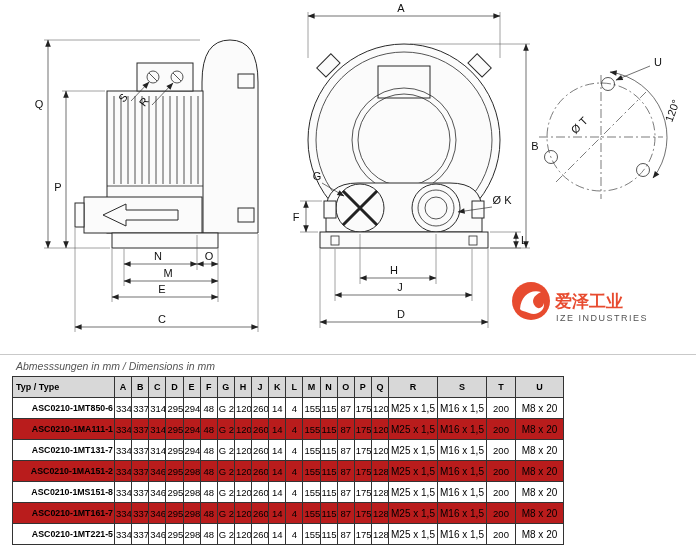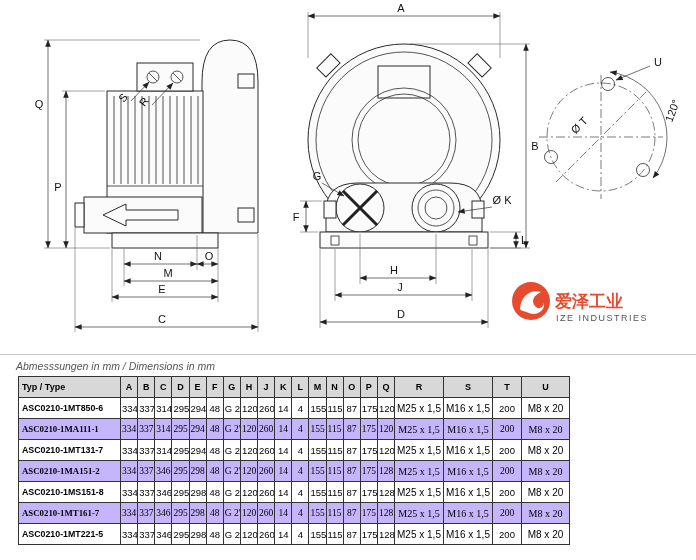--- a/index.html
+++ b/index.html
@@ -9,30 +9,30 @@
   .o{stroke:#2a2a2a;stroke-width:1;fill:#fbfbfb;}
   .t{stroke:#2a2a2a;stroke-width:.8;fill:none;}
   .d{stroke:#333;stroke-width:.7;fill:none;}
   .e{stroke:#555;stroke-width:.55;fill:none;}
   .cl{stroke:#444;stroke-width:.7;fill:none;stroke-dasharray:9 3 2 3;}
   text.lbl{font:11px "Liberation Sans",sans-serif;fill:#111;text-anchor:middle;}
   text.logo-cn{font:bold 17px "DejaVu Sans",sans-serif;fill:#e63c1e;}
   text.logo-en{font:9px "Liberation Sans",sans-serif;fill:#444;letter-spacing:1.5px;}
   .sep{border-top:1px solid #c9c9c9;margin:0 0 0 0;}
   .note{font-style:italic;color:#555;font-size:10.5px;margin:5px 10px 4px 16px;}
-  table{border-collapse:collapse;table-layout:fixed;width:552px;margin:0 18px;font-size:9.5px;}
+  table{border-collapse:collapse;table-layout:fixed;width:552px;margin:0 12px;font-size:9.5px;}
   th,td{border:1px solid #333;padding:1px;text-align:center;height:18px;overflow:hidden;white-space:nowrap;}
   th{background:#d8d8d8;font-weight:bold;font-size:9px;}
   th.col-type{width:97px;text-align:left;padding-left:3px;}
   th.col-wide{width:46px;}
   th.col-u{width:45px;}
   th.col-t{width:26px;}
-  td.type{text-align:left;font-weight:bold;font-size:8.8px;padding-left:3px;}
+  td.type{text-align:right;font-weight:bold;font-size:8.8px;padding-left:3px;}
   td.small{font-size:10px;}
-  tr.alt{background:#c4b5fd;font-family:Liberation Serif, serif;}
+  tr.alt{background:#b91c1c;}
 </style>
 </head>
 <body>
 
 <div class="drawing-wrap">
 <svg width="696" height="354" viewBox="0 0 696 354">
   <defs>
     <marker id="arr" viewBox="0 0 10 10" refX="9.5" refY="5" markerWidth="9" markerHeight="7" orient="auto-start-reverse" markerUnits="userSpaceOnUse">
       <path d="M0,1 L10,5 L0,9 Z" fill="#222"></path>
     </marker>

